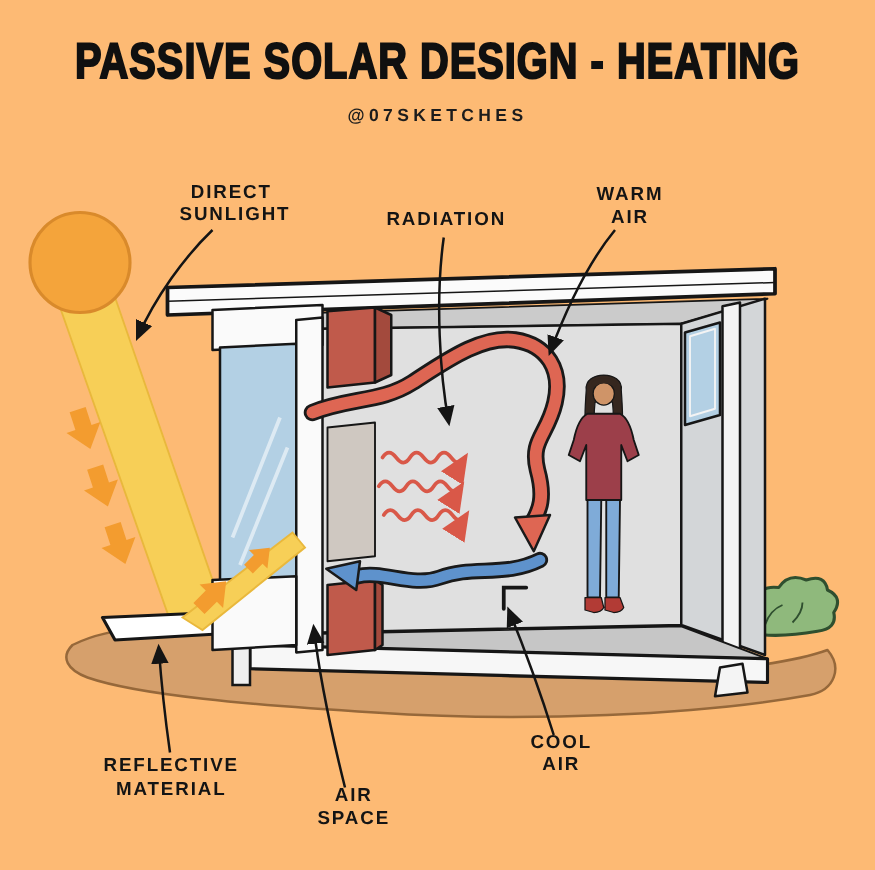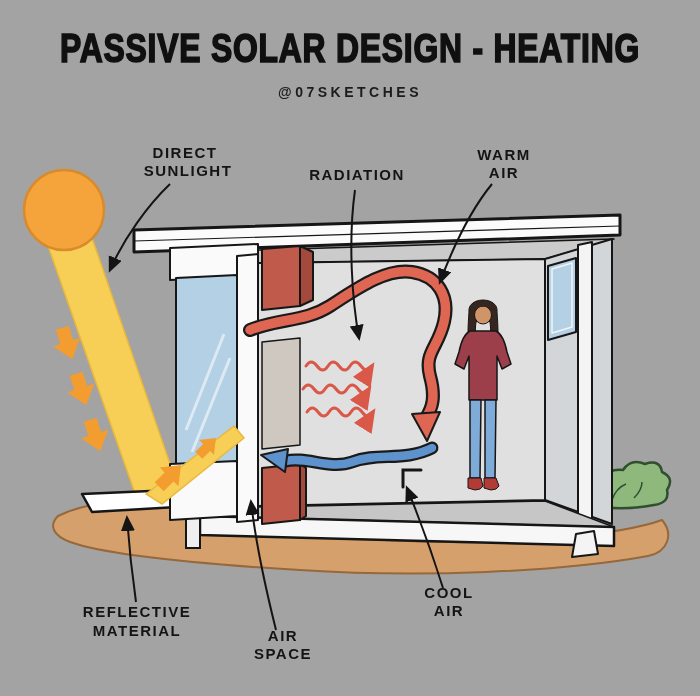--- a/index.html
+++ b/index.html
@@ -1,16 +1,16 @@
 <!DOCTYPE html>
 <html><head>
 <meta charset="utf-8">
 <style>
   html,body{margin:0;padding:0;background:#ffffff;}
-  #canvas{position:relative;width:700px;height:696px;background:#a3a3a3;overflow:hidden;font-family:"Liberation Sans",sans-serif;}
+  #canvas{position:relative;width:700px;height:696px;background:#fdba74;overflow:hidden;font-family:"Liberation Sans",sans-serif;}
   svg{position:absolute;top:0;left:0;display:block;}
   text.lbl{font-family:"Liberation Sans",sans-serif;font-size:15px;font-weight:bold;letter-spacing:1.5px;fill:#141414;text-anchor:middle;}
   text.title{font-family:"Liberation Sans",sans-serif;font-weight:bold;text-anchor:middle;}
   text.credit{font-family:"Liberation Sans",sans-serif;font-weight:bold;text-anchor:middle;}
 </style>
 </head>
 <body>
 
 <div id="canvas">
 <svg width="700" height="696" viewBox="0 0 700 696">

